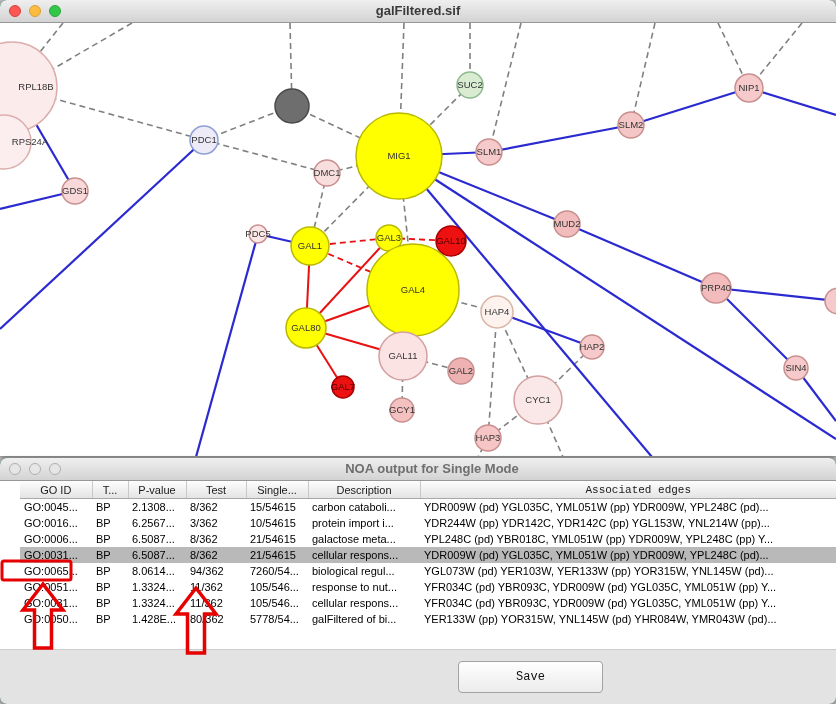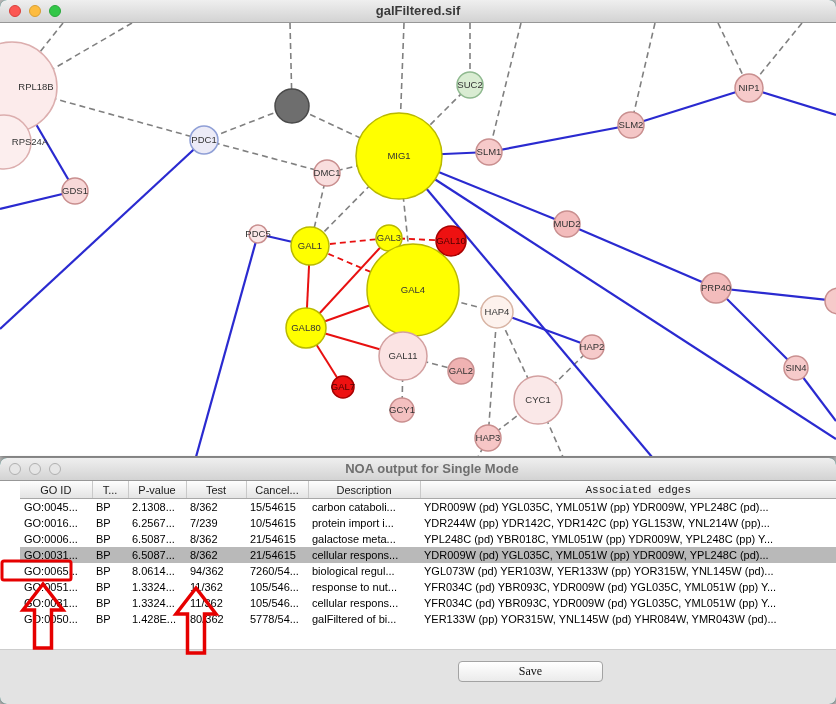--- a/index.html
+++ b/index.html
@@ -20,21 +20,21 @@
   .canvas{position:absolute;top:23px;left:0;right:0;bottom:0;background:#fff;overflow:hidden;}
   .table-area{position:absolute;top:23px;left:0;width:836px;height:169px;background:#fff;overflow:hidden;padding-left:20px;}
   table{border-collapse:collapse;table-layout:fixed;width:836px;}
   th{height:17px;font-size:11px;font-weight:normal;color:#1a1a1a;background:linear-gradient(#fdfdfd,#e4e4e4);
      border-right:1px solid #c9c9c9;border-bottom:1px solid #a8a8a8;padding:0 2px;text-align:center;
      overflow:hidden;white-space:nowrap;}
   th:last-child{border-right:none;font-family:Liberation Mono, monospace;}
   td{height:16px;line-height:16px;font-size:11px;color:#000;padding:0 4px;white-space:nowrap;overflow:hidden;}
   tr.selected td{background:#b9b9b9;}
   .footer{position:absolute;left:0;bottom:0;width:836px;height:54px;background:#e3e3e3;border-top:1px solid #cdcdcd;border-radius:0 0 7px 7px;}
-  .btn{position:absolute;top:11px;height:21px;font-size:12px;font-family:Liberation Serif, serif;
+  .btn{position:absolute;top:11px;height:32px;font-size:12px;font-family:Liberation Mono, monospace;
        background:linear-gradient(#ffffff,#ebebeb);border:1px solid #a3a3a3;border-radius:4px;color:#111;}
   .btn.save{left:458px;width:145px;}
   .btn.cancel{left:678px;width:144px;}
   #annot{position:absolute;left:0;top:0;pointer-events:none;z-index:40;}
   #net-svg text{font-family:"Liberation Sans",sans-serif;}
 </style>
 </head>
 <body>
 
 <div class="stage">
@@ -242,40 +242,40 @@
             <col style="width: 62px;">
             <col style="width: 112px;">
             <col style="width: 436px;">
           </colgroup>
         <thead>
             <tr id="header-row">
               <th>GO ID</th>
               <th>T...</th>
               <th>P-value</th>
               <th>Test</th>
-              <th>Cancel...</th>
+              <th>Single...</th>
               <th>Description</th>
               <th>Associated edges</th>
             </tr>
           </thead>
         <tbody id="table-body">
             <tr>
               <td>GO:0045...</td>
               <td>BP</td>
               <td>2.1308...</td>
               <td>8/362</td>
               <td>15/54615</td>
               <td>carbon cataboli...</td>
               <td>YDR009W (pd) YGL035C, YML051W (pp) YDR009W, YPL248C (pd)...</td>
             </tr>
             <tr>
               <td>GO:0016...</td>
               <td>BP</td>
               <td>6.2567...</td>
-              <td>7/239</td>
+              <td>3/362</td>
               <td>10/54615</td>
               <td>protein import i...</td>
               <td>YDR244W (pp) YDR142C, YDR142C (pp) YGL153W, YNL214W (pp)...</td>
             </tr>
             <tr>
               <td>GO:0006...</td>
               <td>BP</td>
               <td>6.5087...</td>
               <td>8/362</td>
               <td>21/54615</td>

